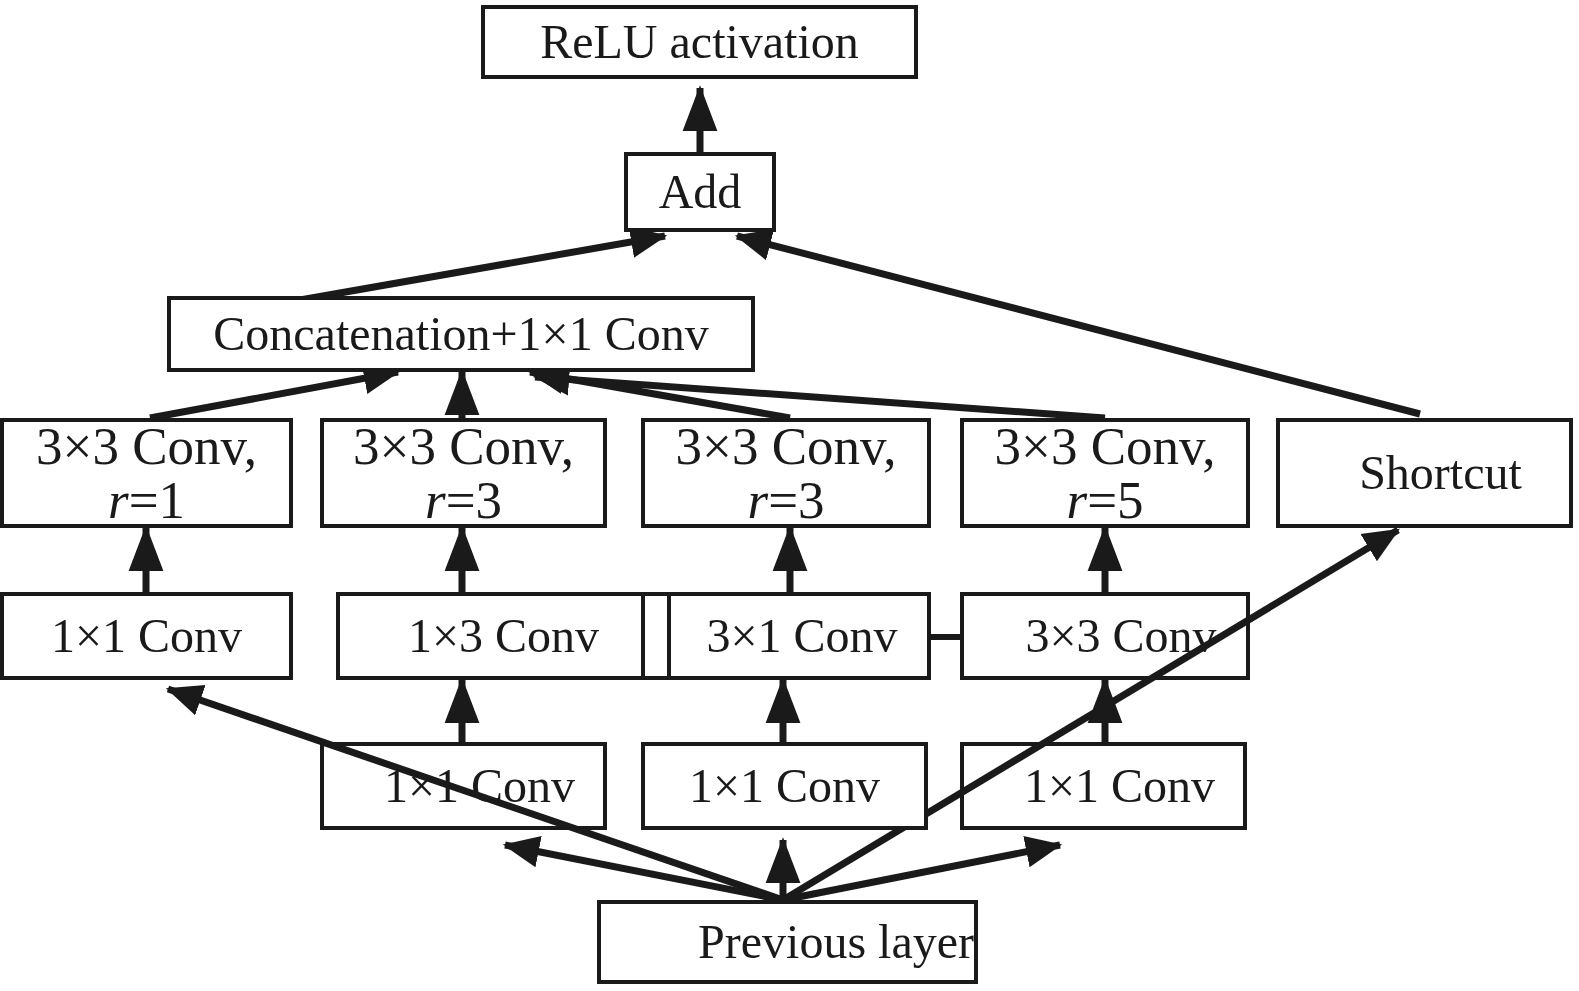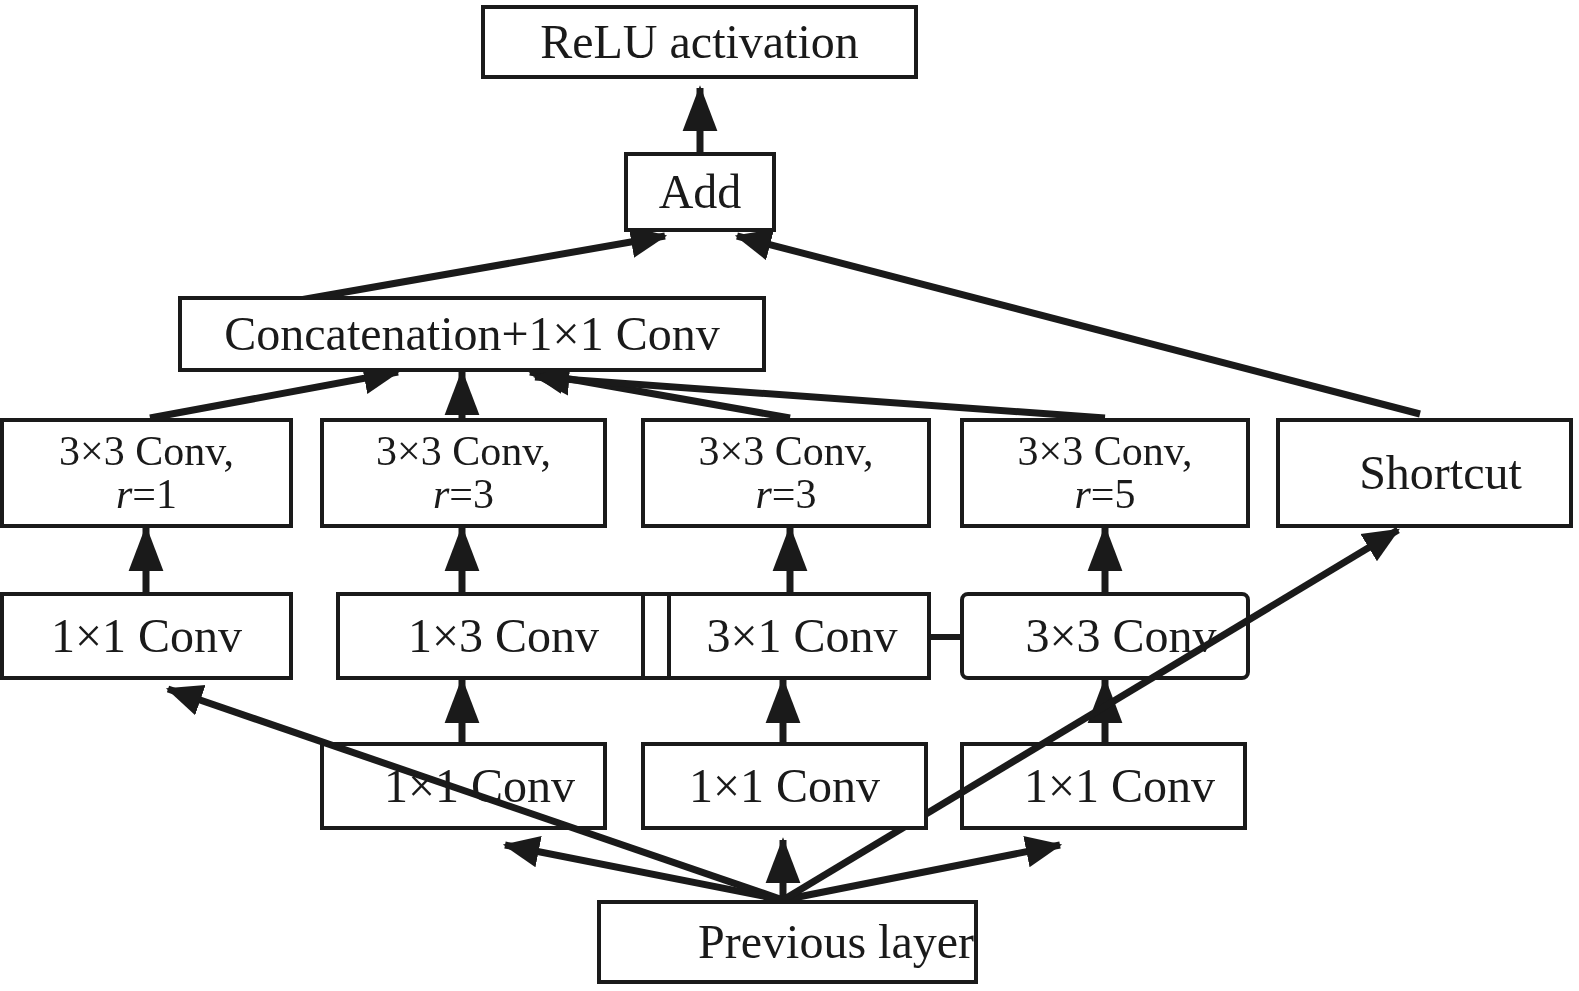--- a/index.html
+++ b/index.html
@@ -37,21 +37,21 @@
     z-index: 2;
   }
   .node .lbl {
     display: block;
     white-space: pre-line;
   }
   .node.transparent {
     background: transparent;
     padding-left: 32px;
   }
-  .f46 { font-size: 42px; }
+  .f46 { font-size: 53px; }
   .f48 { font-size: 48px; }
   .ital { font-style: italic; }
 </style>
 </head>
 <body>
 
 <div id="diagram-root">
 
   <svg class="edge-layer" viewBox="0 0 1579 991" xmlns="http://www.w3.org/2000/svg">
     <defs>
@@ -96,21 +96,21 @@
   </svg>
 
   <div class="node f48" style="left:624px; top:152px; width:152px; height:80px;">
     <span class="lbl">Add</span>
   </div>
 
   <div class="node f48" style="left:481px; top:5px; width:437px; height:74px;">
     <span class="lbl">ReLU activation</span>
   </div>
 
-  <div class="node f48" style="left:167px; top:296px; width:588px; height:76px;margin-left:11px;">
+  <div class="node f48" style="left:167px; top:296px; width:588px; height:76px;">
     <span class="lbl">Concatenation+1×1 Conv</span>
   </div>
 
   <div class="node f46" style="left:0px; top:418px; width:293px; height:110px; flex-direction:column;">
     <span class="lbl">3×3 Conv,</span>
     <span class="lbl"><i class="ital">r</i><span>=1</span></span>
   </div>
 
   <div class="node f46" style="left:320px; top:418px; width:287px; height:110px; flex-direction:column;">
     <span class="lbl">3×3 Conv,</span>
@@ -133,21 +133,21 @@
 
   <div class="node f48" style="left:0px; top:592px; width:293px; height:88px;">
     <span class="lbl">1×1 Conv</span>
   </div>
   <div class="node f48" style="left:320px; top:592px; width:335px; height:88px;margin-left:16px;">
     <span class="lbl">1×3 Conv</span>
   </div>
   <div class="node f48 transparent" style="left:641px; top:592px; width:290px; height:88px;">
     <span class="lbl">3×1 Conv</span>
   </div>
-  <div class="node f48 transparent" style="left:960px; top:592px; width:290px; height:88px;border-radius:8px;">
+  <div class="node f48 transparent" style="left:960px; top:592px; width:290px; height:88px;">
     <span class="lbl">3×3 Conv</span>
   </div>
 
   <div class="node f48 transparent" style="left:320px; top:742px; width:287px; height:88px;">
     <span class="lbl">1×1 Conv</span>
   </div>
   <div class="node f48" style="left:641px; top:742px; width:287px; height:88px;">
     <span class="lbl">1×1 Conv</span>
   </div>
   <div class="node f48 transparent" style="left:960px; top:742px; width:287px; height:88px;">

